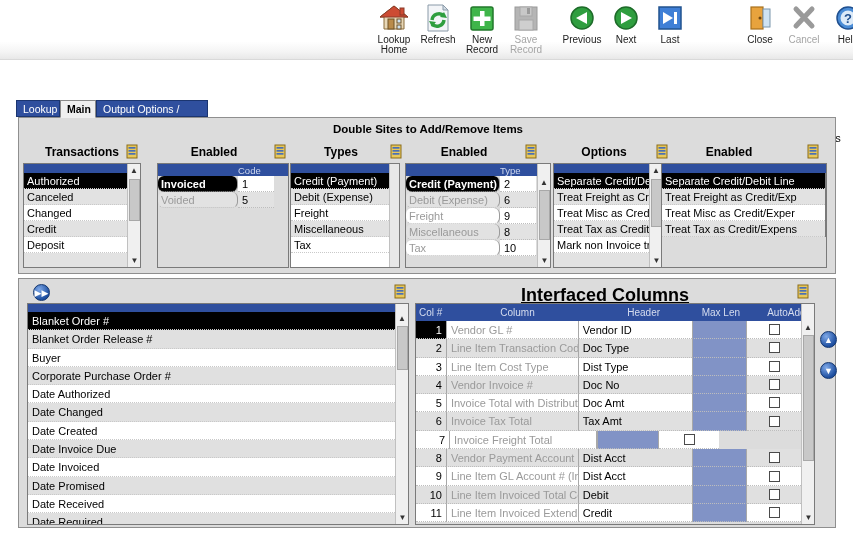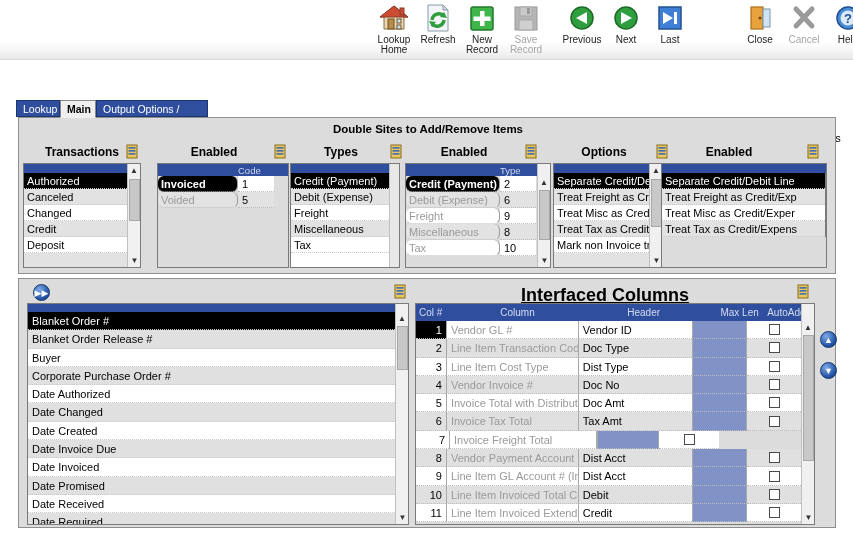--- a/index.html
+++ b/index.html
@@ -541,21 +541,21 @@
         <rect x="2.5" y="3" width="7" height="1.7" fill="#4a6fb5"></rect>
         <rect x="2.5" y="6" width="7" height="1.7" fill="#4a6fb5"></rect>
         <rect x="2.5" y="9" width="7" height="1.7" fill="#4a6fb5"></rect>
       </svg>
   </span>
   <div class="biglist" style="left:396px;top:24px;width:400px;height:222px;background:#dcdcdc;">
     <div class="ifhead">
       <div style="width:33px;padding-left:3px;">Col #</div>
       <div style="width:148px;text-align:center;">Column</div>
       <div style="width:126px;text-align:center;">Header</div>
-      <div style="width:62px;text-align:right;">Max Len</div>
+      <div style="width:62px;text-align:left;">Max Len</div>
       <div style="width:60px;text-align:center;">AutoAdd</div>
     </div>
     <div style="position:absolute;left:0;top:17px;right:13px;">
       <div class="ifrow sel">
         <div class="c-no">1</div>
         <div class="c-col">Vendor GL #</div>
         <div class="c-hdr">Vendor ID</div>
         <div class="c-max"></div>
         <div class="c-auto">
             <span class="chkbox"></span>

